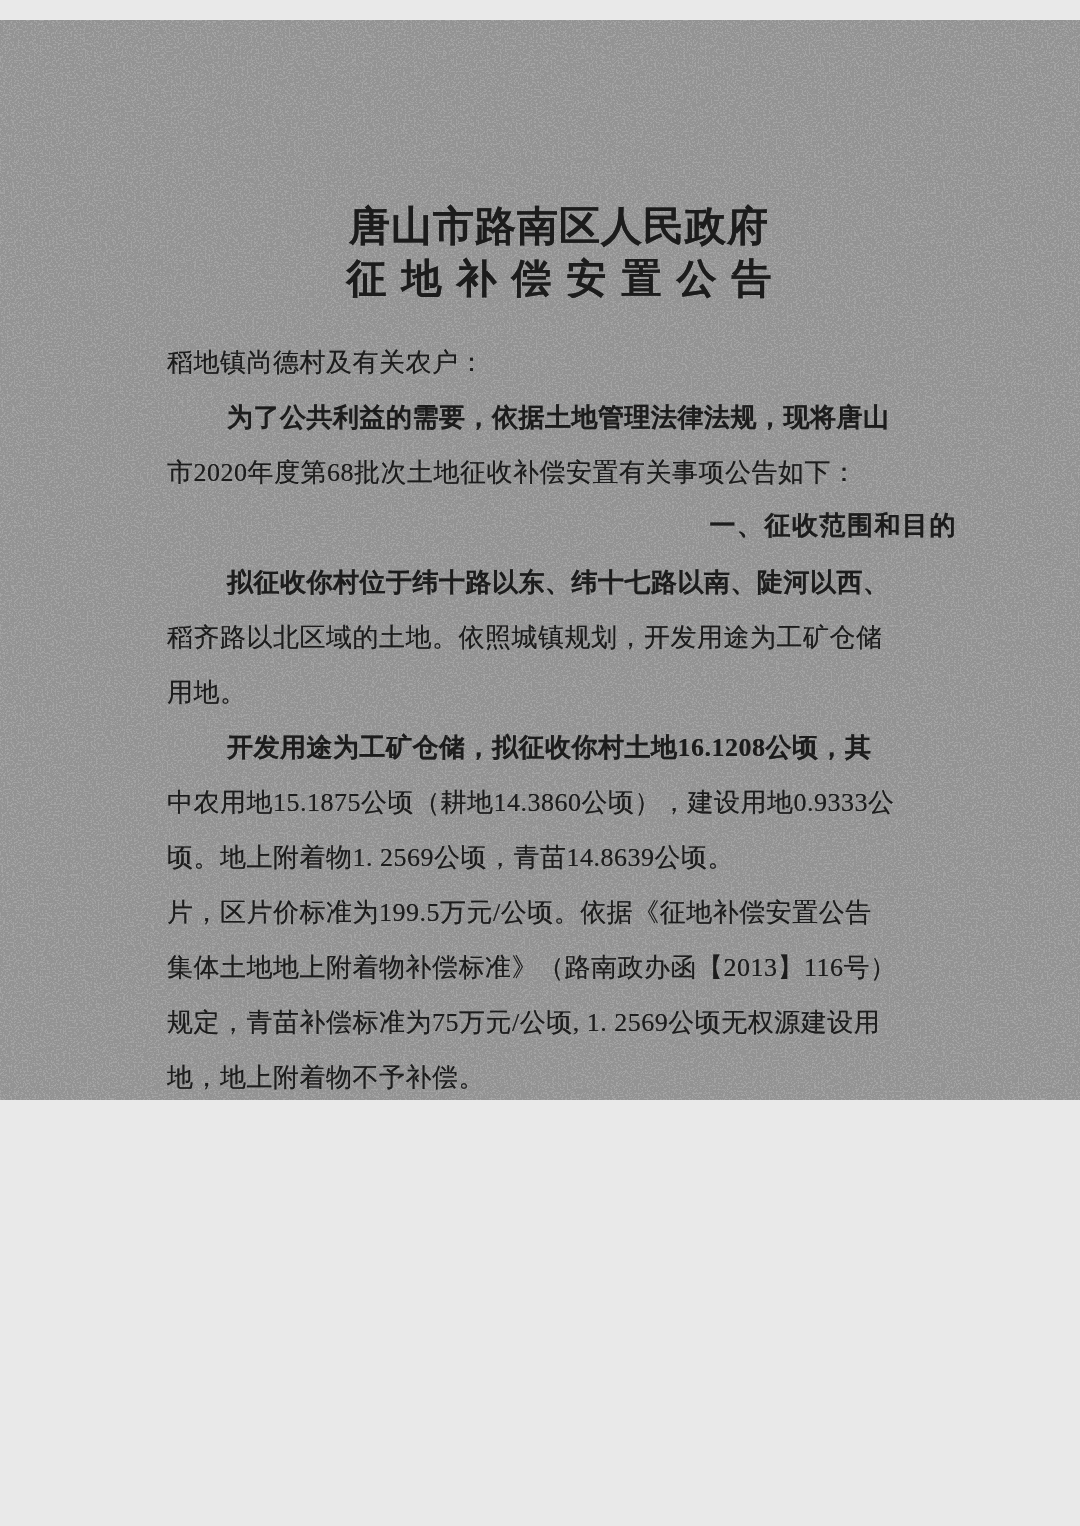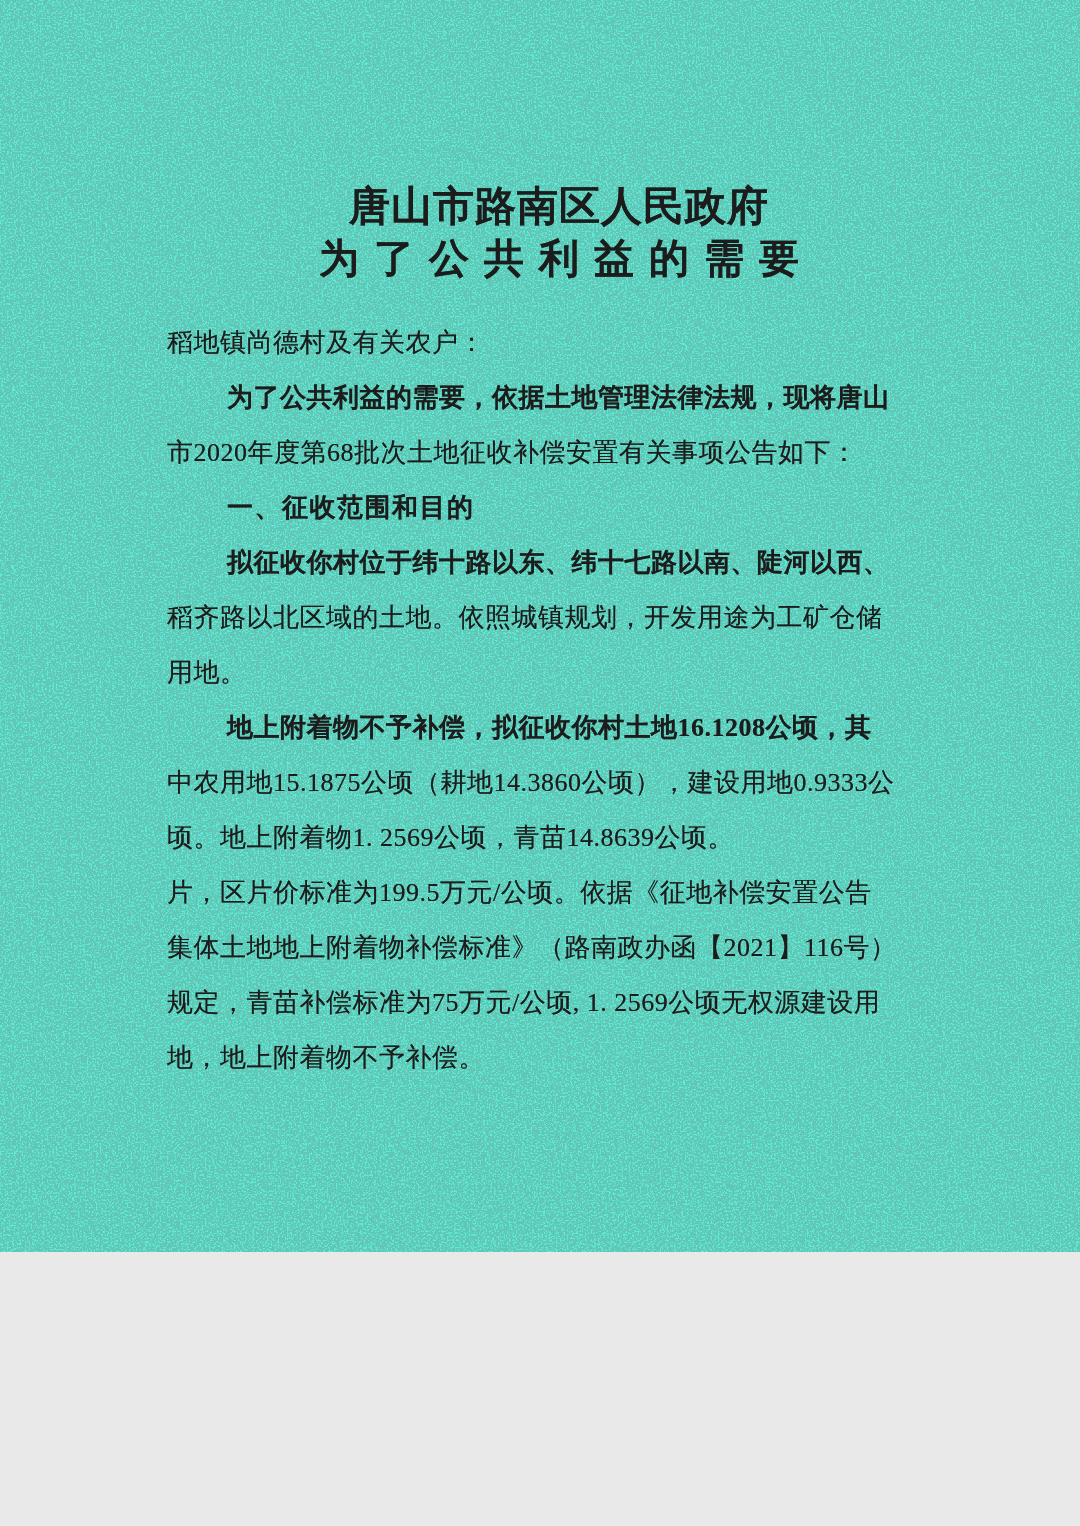--- a/index.html
+++ b/index.html
@@ -3,24 +3,25 @@
 <meta charset="utf-8">
 <style>
   html,body{margin:0;padding:0;}
   body{
     width:1080px;height:1526px;
     background:#e9e9e9;
     font-family:"Liberation Serif","DejaVu Serif",serif;
   }
   .page{
     position:relative;
-    width:1080px;height:1252px;
-    background:#5eead4;
+    width:1080px;height:1080px;
+    background:#a3a3a3;
     overflow:hidden;
     color:#1c1c1c;
+    margin-top:20px;
   }
   .noise{
     position:absolute;left:0;top:0;width:1080px;height:1526px;
     opacity:.28;pointer-events:none;
   }
   .title-block{
     position:absolute;left:168px;top:180px;width:782px;
     text-align:center;
   }
   .title-line{
@@ -43,56 +44,57 @@
   .l{
     font-size:26px;
     line-height:55px;
     height:55px;
     white-space:pre;
     letter-spacing:.5px;
     text-shadow:0 0 .4px rgba(25,25,25,.6);
   }
   .ind{padding-left:60px;font-weight:bold;}
   .hd{
-    font-family:Liberation Serif, serif;
+    font-family:Liberation Mono, monospace;
     font-weight:700;
     letter-spacing:1.5px;
+    text-align:right;
   }
 </style>
 </head>
 <body>
 
 <div class="page">
 
   <svg class="noise" width="1080" height="1526" xmlns="http://www.w3.org/2000/svg">
     <filter id="specks" x="0" y="0" width="100%" height="100%">
       <feTurbulence type="fractalNoise" baseFrequency="0.55" numOctaves="2" seed="11" result="n"></feTurbulence>
       <feColorMatrix in="n" type="matrix" values="0 0 0 0 0.15
                 0 0 0 0 0.15
                 0 0 0 0 0.15
                 7 7 7 0 -9.2"></feColorMatrix>
     </filter>
     <rect width="1080" height="1526" filter="url(#specks)"></rect>
   </svg>
 
   <div class="title-block">
     <div class="title-line">唐山市路南区人民政府</div>
-    <div class="title-line spaced">为了公共利益的需要</div>
+    <div class="title-line spaced">征地补偿安置公告</div>
   </div>
 
   <div class="doc-body">
     <div class="l">稻地镇尚德村及有关农户：</div>
     <div class="l ind">为了公共利益的需要，依据土地管理法律法规，现将唐山</div>
     <div class="l">市2020年度第68批次土地征收补偿安置有关事项公告如下：</div>
     <div class="l ind hd">一、征收范围和目的</div>
     <div class="l ind">拟征收你村位于纬十路以东、纬十七路以南、陡河以西、</div>
     <div class="l">稻齐路以北区域的土地。依照城镇规划，开发用途为工矿仓储</div>
     <div class="l">用地。</div>
-    <div class="l ind">地上附着物不予补偿，拟征收你村土地16.1208公顷，其</div>
+    <div class="l ind">开发用途为工矿仓储，拟征收你村土地16.1208公顷，其</div>
     <div class="l">中农用地15.1875公顷（耕地14.3860公顷），建设用地0.9333公</div>
     <div class="l">顷。地上附着物1. 2569公顷，青苗14.8639公顷。</div>
     <div class="l">片，区片价标准为199.5万元/公顷。依据《征地补偿安置公告</div>
-    <div class="l">集体土地地上附着物补偿标准》（路南政办函【2021】116号）</div>
+    <div class="l">集体土地地上附着物补偿标准》（路南政办函【2013】116号）</div>
     <div class="l">规定，青苗补偿标准为75万元/公顷, 1. 2569公顷无权源建设用</div>
     <div class="l">地，地上附着物不予补偿。</div>
   </div>
 
 </div>
 
 </body></html>

